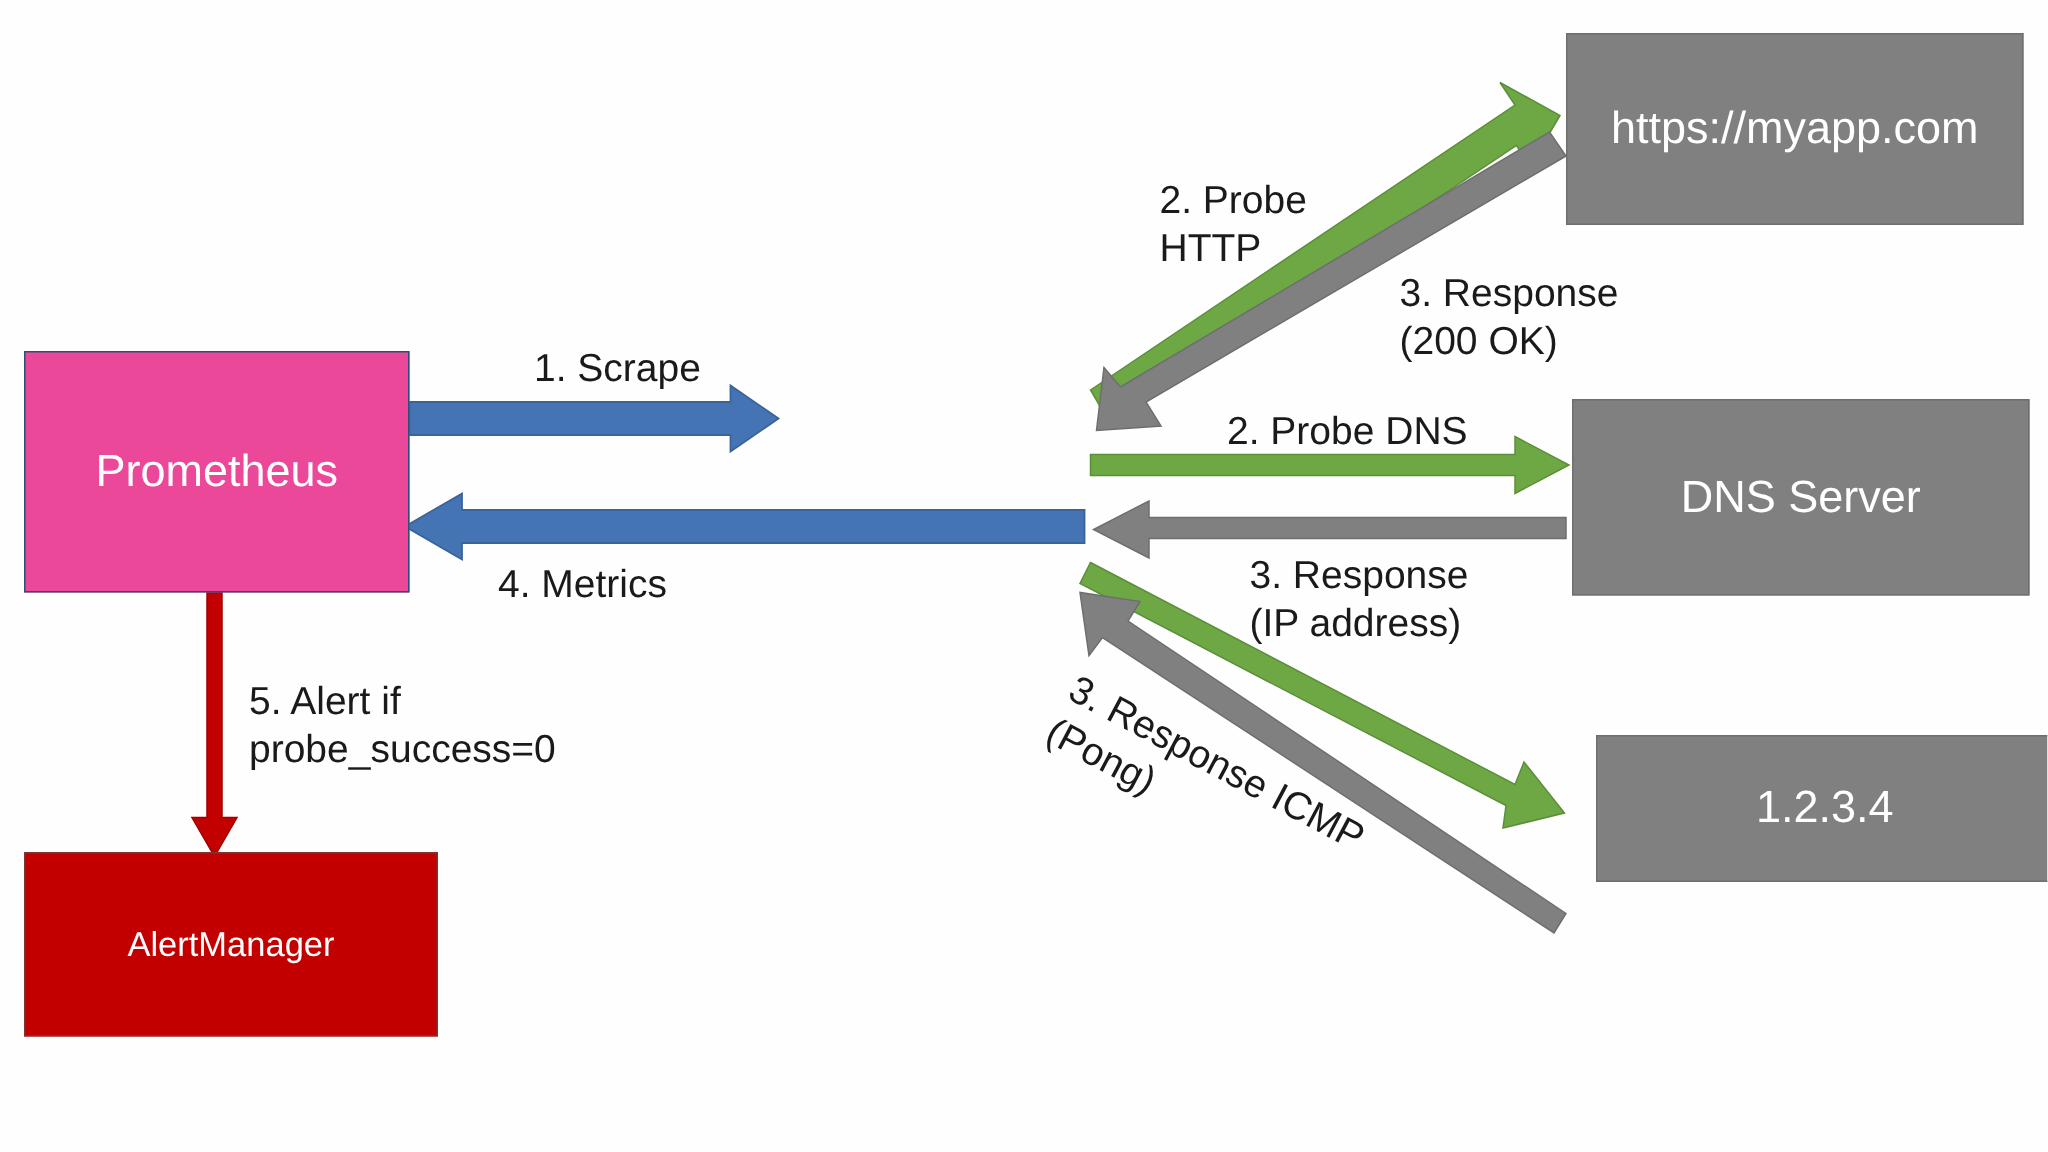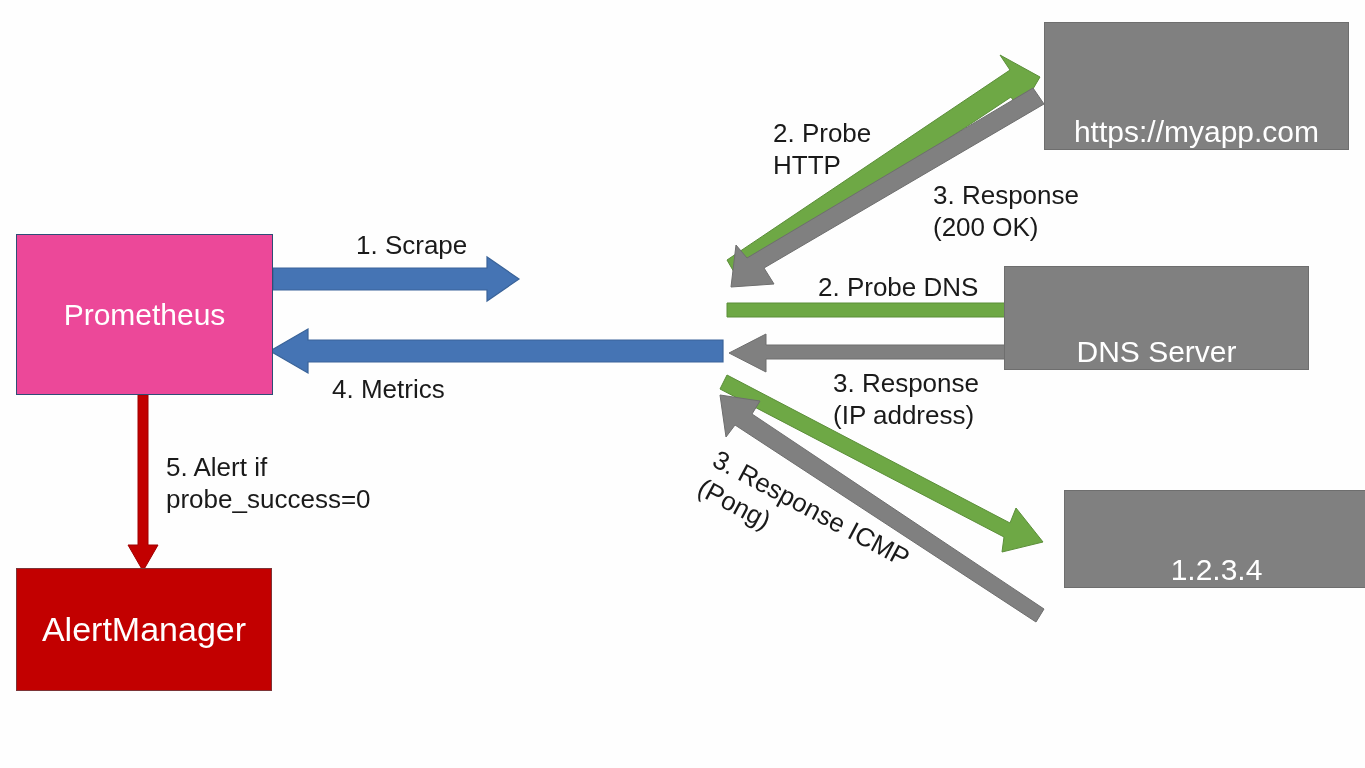--- a/index.html
+++ b/index.html
@@ -43,33 +43,32 @@
   }
   .node-blackbox {
     left: 515px; top: 234px;
     width: 212px; height: 161px;
     background: #6EA845;
     border: 1.5px solid #4B7430;
     font-size: 30px;
   }
   .node-alertmanager {
     left: 16px; top: 568px;
-    width: 256px; height: 123px;
+    width: 276px; height: 123px;
     background: #C20000;
     border: 1.5px solid #7C3437;
-    font-size: 34px;
+    font-size: 23px;
   }
   .node-target {
     background: #808080;
     border: 1.5px solid #6E6E6E;
     font-size: 30px;
-    align-items: flex-end;
   }
   .node-http   { left: 1044px; top: 22px;  width: 305px; height: 128px; }
-  .node-dns    { left: 1004px; top: 266px; width: 305px; height: 104px; }
+  .node-dns    { left: 1048px; top: 266px; width: 305px; height: 131px; }
   .node-ip     { left: 1044px; top: 490px; width: 305px; height: 98px; margin-left: 20px; }
 
   .label {
     position: absolute;
     color: #1a1a1a;
     font-family: "Liberation Sans", sans-serif;
     font-size: 26px;
     line-height: 1.22;
     white-space: pre-line;
     z-index: 4;

